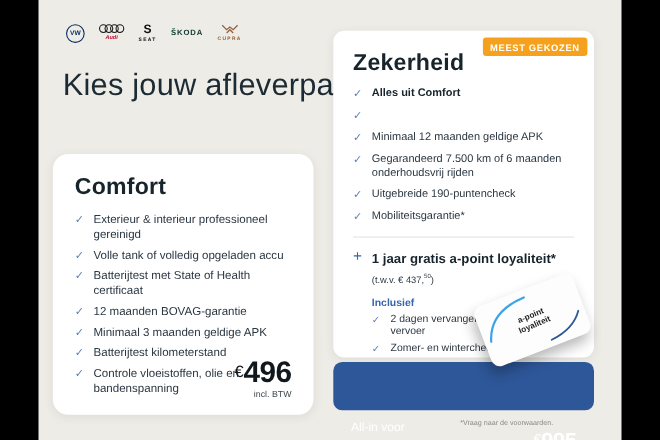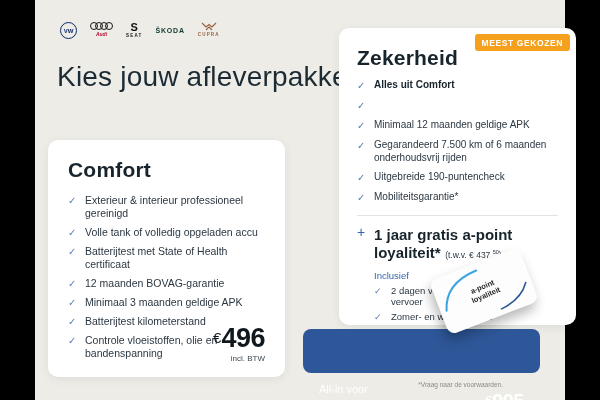--- a/index.html
+++ b/index.html
@@ -20,22 +20,22 @@
   .seat-word { font-size:4.5px; font-weight:bold; letter-spacing:1.2px; color:#111; }
   .skoda-word { font-size:7px; font-weight:bold; letter-spacing:0.8px; color:#0e3a2f; margin-top:5px; }
   .cupra-mark { width:16px; height:9px; }
   .cupra-word { font-size:4.5px; font-weight:bold; letter-spacing:1.2px; color:#96603a; }
 
   .page-title { position:absolute; left:22px; top:60px; font-size:28px; line-height:33px;
     font-weight:500; color:#1c2a33; letter-spacing:0.2px; }
 
   
   .card { position:absolute; background:#fff; border-radius:10px; box-shadow:0 2px 10px rgba(0,0,0,0.07); }
-  .card-comfort { left:13px; top:140px; width:237px; height:237px; padding:18px 20px; }
-  .card-zekerheid { left:268px; top:28px; width:237px; height:297px; padding:18px 18px;margin-left:36px; }
+  .card-comfort { left:13px; top:140px; width:237px; height:237px; padding:18px 20px;border-radius:14px; }
+  .card-zekerheid { left:268px; top:28px; width:237px; height:297px; padding:18px 18px; }
 
   .card-title { font-size:21px; font-weight:bold; color:#17242c; letter-spacing:0.2px; }
   .card-comfort .card-title { margin-bottom:12px; }
   .card-zekerheid .card-title { margin-bottom:9px; }
 
   .feat-list { display:flex; flex-direction:column; gap:6px; }
   .feat { display:flex; gap:7px; font-size:10.5px; line-height:13px; color:#2b3742; }
   .feat .chk { color:#5b7eb7; font-size:10px; line-height:13px; flex:0 0 10px; }
   .z-list .feat:first-child .lbl { font-weight:bold; color:#17242c; }
   .z-list { gap:7px; }
@@ -47,25 +47,25 @@
   .price-amt { font-size:27px; letter-spacing:-0.5px; }
   .price-note { font-size:8px; color:#3a4750; margin-top:0px; }
 
   .badge { position:absolute; top:6px; right:6px; background:#f5a11d; color:#fff;
     font-size:8.5px; font-weight:bold; letter-spacing:0.6px; padding:4px 7px 3px; border-radius:3px; }
 
   .divider { border:none; border-top:1px solid #e4e3df; margin:11px 0 10px; }
 
   .plus-row { display:flex; gap:7px; align-items:flex-start; }
   .plus-icon { color:#3566ae; font-size:14px; line-height:12px; flex:0 0 10px; }
-  .plus-title { font-size:15px; font-weight:bold; color:#17242c; }
+  .plus-title { font-size:12px; font-weight:bold; color:#17242c; }
   .plus-val { font-size:8.5px; font-weight:normal; color:#2b3742; }
   .plus-val sup { font-size:5.5px; }
 
-  .inclusief { margin:8px 0 4px 17px; font-size:9.5px; font-weight:normal; color:#3566ae; }
+  .inclusief { margin:8px 0 4px 17px; font-size:9.5px; font-weight:bold; color:#3566ae; }
   .inc-list { margin-left:17px; display:flex; flex-direction:column; gap:4px; width:120px; }
   .inc-list .feat { font-size:9.5px; line-height:11px; }
   .inc-list .chk { font-size:9px; }
 
   
   .loyalty-card { position:absolute; left:401px; top:262px; width:96px; height:58px; background:#fdfdfd;
     border-radius:8px; box-shadow:-4px 6px 12px rgba(0,0,0,0.28); transform:rotate(-21deg); z-index:5;
     display:flex; align-items:center; justify-content:center; }
   .loyalty-text { text-align:center; font-size:7.5px; font-weight:bold; color:#1d1d1f; line-height:8.5px; transform:rotate(-2deg); }
   .loyalty-arc { position:absolute; left:0; top:0; }

